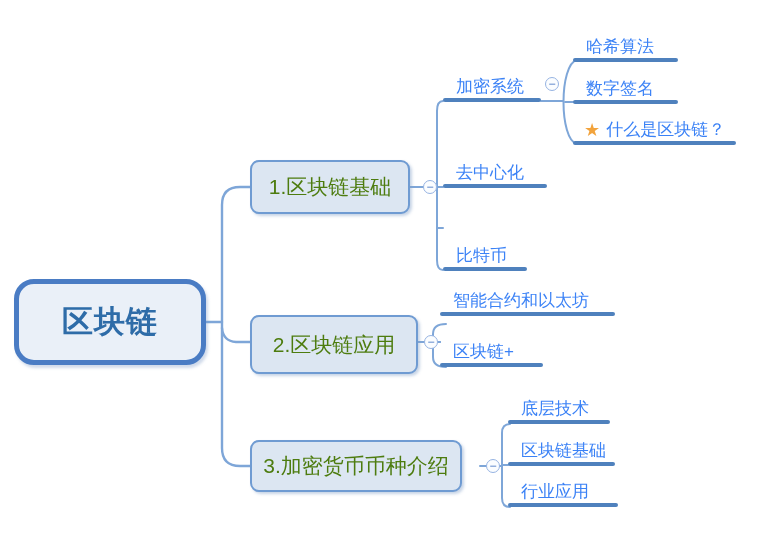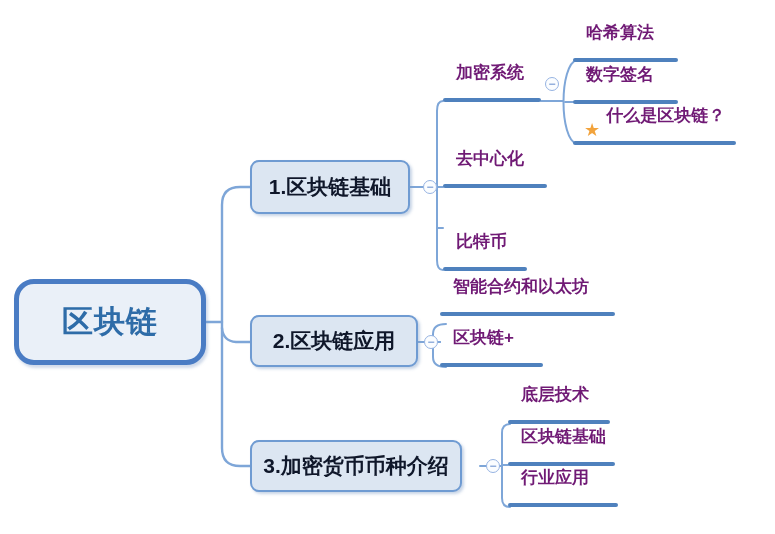--- a/index.html
+++ b/index.html
@@ -31,39 +31,39 @@
   .branch-node{
     position:absolute;box-sizing:border-box;
     background:#dce6f2;
     border:2px solid #6f9bd2;
     border-radius:9px;
     box-shadow:2px 2px 3px rgba(130,160,200,.45);
     display:flex;align-items:center;justify-content:center;
     z-index:2;cursor:default;
   }
   .branch-node .branch-label{
-    font-size:21px;font-weight:700;color:#0f172a;white-space:nowrap;
+    font-size:21px;font-weight:400;color:#4d7c0f;white-space:nowrap;
   }
   #branch-1{left:250px;top:160px;width:160px;height:54px;}
-  #branch-2{left:250px;top:315px;width:168px;height:52px;}
+  #branch-2{left:250px;top:315px;width:168px;height:59px;}
   #branch-3{left:250px;top:440px;width:212px;height:52px;}
 
   
   .leaf{
     position:absolute;box-sizing:border-box;height:32px;
     z-index:2;cursor:default;
     display:flex;align-items:flex-end;
   }
   .leaf::after{
     content:"";position:absolute;left:0;right:0;bottom:0;height:4px;
     background:#4f81bd;border-radius:2px;
   }
   .leaf .leaf-label{
-    font-size:17px;font-weight:700;color:#701a75;white-space:nowrap;
-    padding:0 0 21px 13px;line-height:1;
+    font-size:17px;font-weight:400;color:#3b82f6;white-space:nowrap;
+    padding:0 0 7px 13px;line-height:1;
   }
   .leaf .star{
     color:#f2a33c;font-size:18px;line-height:1;
     padding:0 0 6px 11px;
   }
   .leaf .star + .leaf-label{padding-left:6px;}
 
   
   .collapse{
     position:absolute;width:14px;height:14px;box-sizing:border-box;

